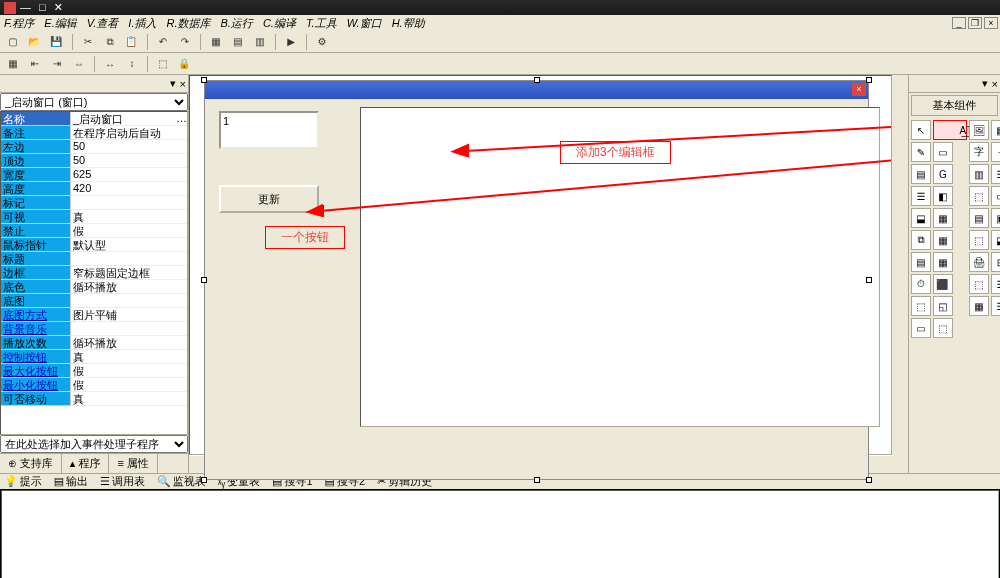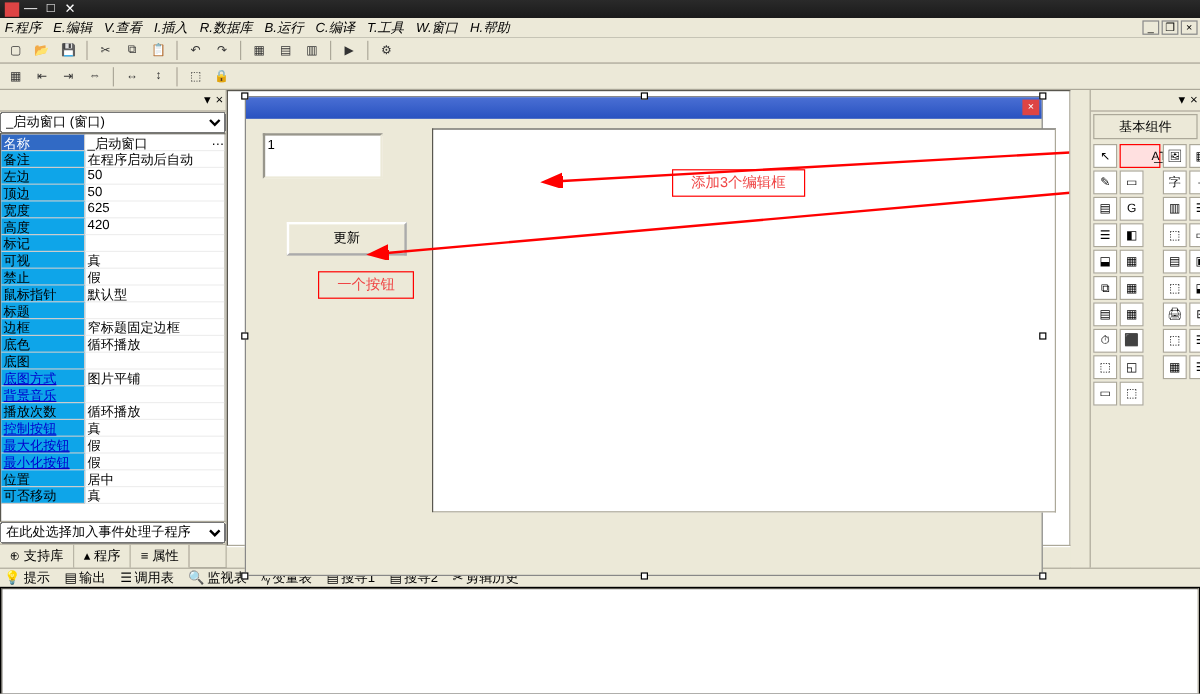--- a/index.html
+++ b/index.html
@@ -32,21 +32,21 @@
 .tabs-bottom { height:20px; display:flex; border-top:1px solid #aca899; }
 .tabs-bottom div { padding:2px 8px; border-right:1px solid #aca899; background:#ece9d8; font-size:11px; }
 .center { flex:1; position:relative; background:#fff; border:1px inset #aca899; }
 .form-canvas { position:absolute; left:14px; top:4px; width:665px; height:400px; background:#ece9d8; border:1px solid #888; 
   background-image: radial-gradient(#888 0.5px, transparent 0.5px); background-size:8px 8px; background-position: 4px 4px; }
 .form-titlebar { height:18px; background:linear-gradient(#4a6fd4,#2952c0); position:relative; }
 .form-titlebar .x { position:absolute; right:2px; top:2px; width:14px; height:13px; background:#d44; color:#fff; text-align:center; font-size:9px; line-height:13px; }
 .sel-handles { position:absolute; }
 .sel-handles span { position:absolute; width:6px; height:6px; background:#fff; border:1px solid #000; }
 .editbox { position:absolute; left:14px; top:30px; width:100px; height:38px; background:#fff; border:2px inset #ece9d8; padding:2px; font-size:11px; }
-.btn { position:absolute; left:14px; top:104px; width:100px; height:28px; background:#ece9d8; border:2px outset #fff; text-align:center; line-height:24px; font-size:11px;margin-left:20px; }
+.btn { position:absolute; left:14px; top:104px; width:100px; height:28px; background:#ece9d8; border:2px outset #fff; text-align:center; line-height:24px; font-size:11px; }
 .inner-panel { position:absolute; left:155px; top:26px; width:520px; height:320px; background:#fff; border:1px inset #aca899; }
 .annot { position:absolute; border:1px solid red; color:#ef4444; font-size:12px; padding:2px 15px; background:transparent; }
 .arrow { position:absolute; stroke:red; fill:red; }
 .right-panel { width:92px; background:#ece9d8; border-left:1px solid #aca899; display:flex; flex-direction:column; }
 .right-head { height:18px; display:flex; justify-content:flex-end; align-items:center; padding:0 2px; gap:4px; font-size:9px; border-bottom:1px solid #aca899; }
 .palette-title { text-align:center; padding:2px; border:1px solid #aca899; margin:2px; background:#ece9d8; font-size:11px; }
 .palette { display:grid; grid-template-columns:repeat(4, 1fr); gap:2px; padding:2px; }
 .pitem { width:20px; height:20px; border:1px solid #aca899; background:#fff; display:flex; align-items:center; justify-content:center; font-size:10px; }
 .pitem.sel { border:1px solid red; background:#ffe0e0;padding-left:32px; }
 .ctabs { height:18px; background:#ece9d8; border-top:1px solid #fff; display:flex; align-items:flex-end; padding-left:20px; }
@@ -207,24 +207,20 @@
         </div>
         <div class="prow">
           <div class="pname link">最大化按钮</div>
           <div class="pval">假</div>
         </div>
         <div class="prow">
           <div class="pname link">最小化按钮</div>
           <div class="pval">假</div>
         </div>
         <div class="prow">
-          <div class="pname">位置</div>
-          <div class="pval">居中</div>
-        </div>
-        <div class="prow">
           <div class="pname">可否移动</div>
           <div class="pval">真</div>
         </div>
       </div>
     <div class="event-bar">
       <select>
         <option>在此处选择加入事件处理子程序</option>
       </select>
     </div>
     <div class="tabs-bottom">

